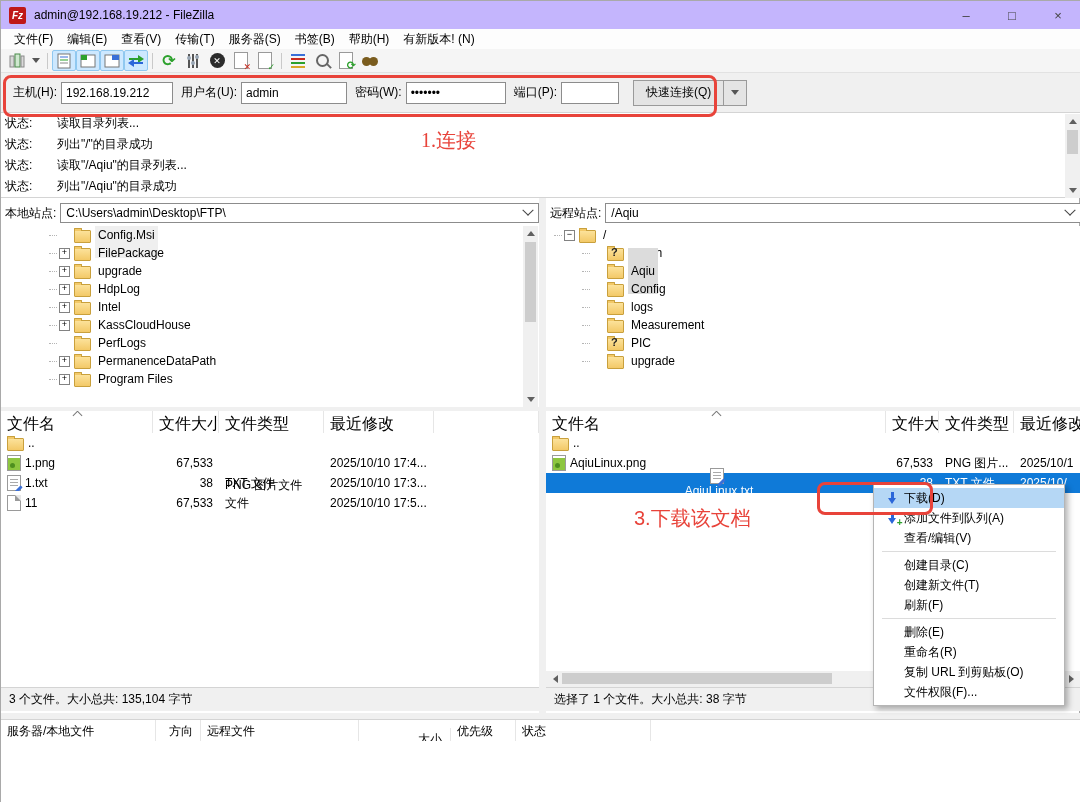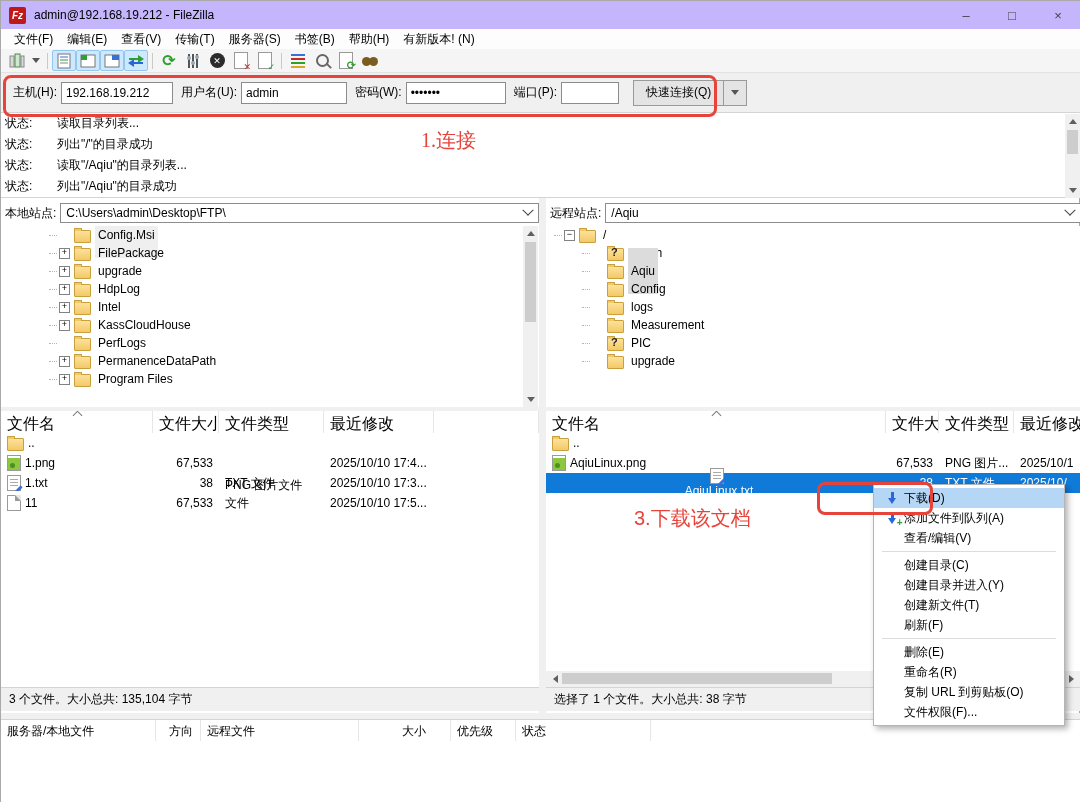--- a/index.html
+++ b/index.html
@@ -514,21 +514,21 @@
   <div class="abs panestatus" style="left:545px;top:686px;width:535px;">
     <span>选择了 1 个文件。大小总共: 38 字节</span>
   </div>
 
   <div class="abs hsplit" style="top:712px;height:6px;"></div>
 
   <div class="abs queuehdr" id="queue-header">
       <div class="hcell" style="width: 155px;"><span>服务器/本地文件</span></div>
       <div class="hcell" style="width: 45px; text-align: center;"><span>方向</span></div>
       <div class="hcell" style="width: 158px;"><span>远程文件</span></div>
-      <div class="hcell" style="width: 92px; text-align: right; padding-right: 24px; box-sizing: border-box;"><span>大小</span></div>
+      <div class="hcell" style="width: 92px; text-align: right; padding-right: 8px; box-sizing: border-box; margin-top: 8px;"><span>大小</span></div>
       <div class="hcell" style="width: 65px;"><span>优先级</span></div>
       <div class="hcell" style="width: 135px;"><span>状态</span></div>
     </div>
   <div class="abs queuebody"></div>
 
   <div class="abs ctxmenu" id="context-menu">
       <div class="mi hl">
         <span class="mico">
           <span class="arr-dn"></span>
         </span>
@@ -546,24 +546,20 @@
         <span class="mico"></span>
         <span>查看/编辑(V)</span>
       </div>
       <div class="msep"></div>
       <div class="mi">
         <span class="mico"></span>
         <span>创建目录(C)</span>
       </div>
       <div class="mi">
         <span class="mico"></span>
-        <span>创建目录并进入(Y)</span>
-      </div>
-      <div class="mi">
-        <span class="mico"></span>
         <span>创建新文件(T)</span>
       </div>
       <div class="mi">
         <span class="mico"></span>
         <span>刷新(F)</span>
       </div>
       <div class="msep"></div>
       <div class="mi">
         <span class="mico"></span>
         <span>删除(E)</span>

